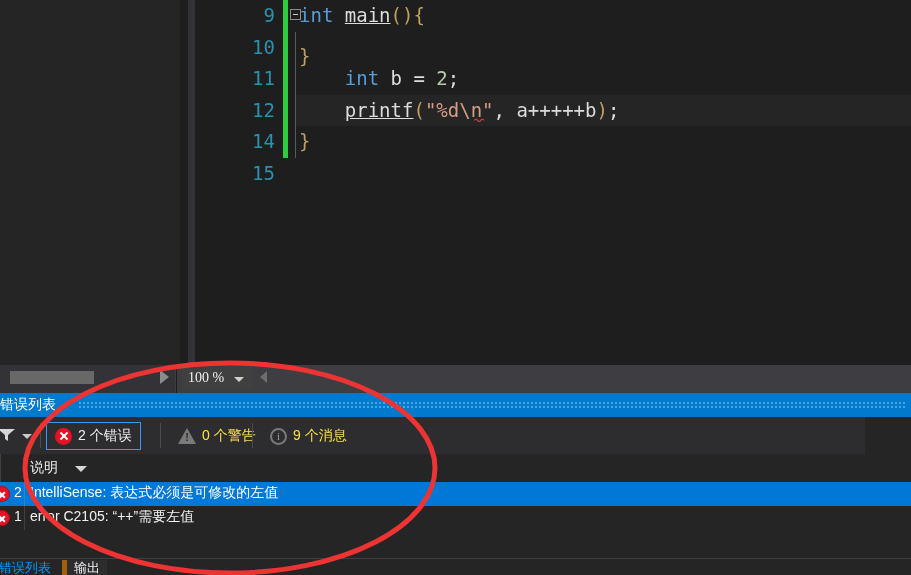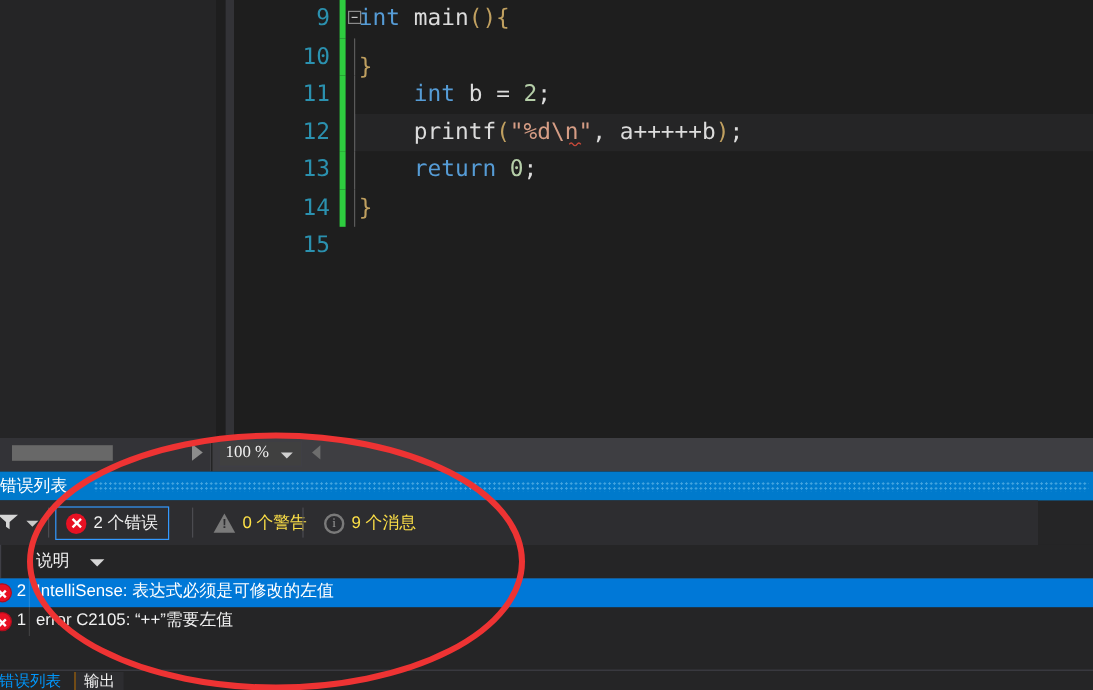--- a/index.html
+++ b/index.html
@@ -28,21 +28,21 @@
   .fold-rail{position:absolute;left:100px;width:1px;height:31.5px;background:#5a5a5a;}
   .code-text{position:absolute;left:104px;}
   .hl-line{position:absolute;left:100px;right:-40px;height:31.5px;background:#252526;border-left:1px solid #3f3f46;}
 
   .kw{color:#569cd6;}
   .ident{color:#dcdcdc;}
   .num{color:#b5cea8;}
   .str{color:#d69d85;}
   .punct{color:#dcdcdc;}
   .paren{color:#c0a060;}
-  .fn{color:#dcdcdc;}
+  .fn{color:#dcdcdc;text-decoration:underline;}
   .fold-box{position:absolute;left:95px;top:9px;width:11px;height:11px;border:1px solid #8a8a8a;
             box-sizing:border-box;background:#1e1e1e;}
   .fold-box:after{content:"";position:absolute;left:2px;top:4px;width:5px;height:1px;background:#c8c8c8;}
   .squiggle{position:absolute;height:4px;}
 
   
   .hscroll-strip{position:absolute;left:0;top:365px;width:911px;height:28px;background:#3e3e42;}
   .hscroll-track{position:absolute;left:0;top:365px;width:175px;height:28px;background:#333337;}
   .hscroll-thumb{position:absolute;left:10px;top:371px;width:84px;height:13px;background:#686868;}
   .hscroll-arrow{position:absolute;left:160px;top:370px;width:0;height:0;
@@ -108,21 +108,21 @@
   .row-desc{position:absolute;left:30px;top:2px;font-size:14px;color:#f1f1f1;white-space:nowrap;}
   .el-row.selected .row-desc,.el-row.selected .row-count{color:#fff;}
   .row-vdiv{position:absolute;left:24px;top:0;width:1px;height:24px;background:rgba(255,255,255,.12);}
 
   
   .tabstrip{position:absolute;left:0;top:165px;width:911px;height:17px;background:#252526;
             border-top:1px solid #3f3f46;}
   .tab{position:absolute;top:1px;height:16px;font-size:13px;display:flex;align-items:center;padding:0 7px;
        box-sizing:border-box;white-space:nowrap;}
   .tab.active{color:#0097fb;left:-8px;}
-  .tab.inactive{color:#f1f1f1;left:62px;background:#2d2d30;border-left:1px solid #a16207;}
+  .tab.inactive{color:#f1f1f1;left:62px;background:#2d2d30;border-left:5px solid #a16207;}
 
   
   .annot{position:absolute;left:0;top:0;width:911px;height:575px;pointer-events:none;}
 </style>
 </head>
 <body>
 
 <div id="root">
 
   <div class="left-panel"></div>
@@ -135,21 +135,20 @@
       <span class="ln"></span>
       <span class="code-text paren">}</span>
     </div>
     <div class="code-area" id="code-area">
         <div class="line"><span class="ln">9</span><span class="gutter-bar"></span><span class="fold-box"></span><span class="code-text" style="left: 104px;"><span class="kw">int</span><span class="punct"> </span><span class="fn">main</span><span class="paren">(){</span></span></div>
         <div class="line"><span class="ln">10</span><span class="gutter-bar"></span><span class="fold-rail"></span></div>
         <div class="line"><span class="ln">11</span><span class="gutter-bar"></span><span class="fold-rail"></span><span class="code-text" style="left: 149.8px;"><span class="kw">int</span><span class="ident"> b = </span><span class="num">2</span><span class="punct">;</span></span></div>
         <div class="line"><span class="hl-line"></span><span class="ln">12</span><span class="gutter-bar"></span><span class="fold-rail"></span><span class="code-text" style="left: 149.8px;"><span class="fn">printf</span><span class="paren">(</span><span class="str">"%d\n"</span><span class="ident">, a+++++b</span><span class="paren">)</span><span class="punct">;</span></span><svg class="squiggle" width="14" height="5" viewBox="0 0 14 5" style="left: 278px; top: 23px;">
             <path d="M0 3 Q2 0 4 3 T8 3 T12 3" fill="none" stroke="#c94a3a" stroke-width="1.4"></path>
           </svg></div>
-        <div class="line"><span class="ln">13</span><span class="gutter-bar"></span><span class="fold-rail"></span><span class="code-text" style="left: 149.8px;"><span class="kw">return</span><span class="punct"> </span><span class="num">0</span><span class="punct">;</span></span></div>
         <div class="line"><span class="ln">14</span><span class="gutter-bar"></span><span class="fold-rail"></span><span class="code-text" style="left: 104px;"><span class="paren">}</span></span></div>
         <div class="line"><span class="ln">15</span><span class="code-text" style="left: 104px;"></span></div>
       </div>
   </div>
 
   <div class="hscroll-strip"></div>
   <div class="hscroll-track"></div>
   <div class="hscroll-thumb"></div>
   <div class="hscroll-arrow"></div>
   <div class="sep-v"></div>

